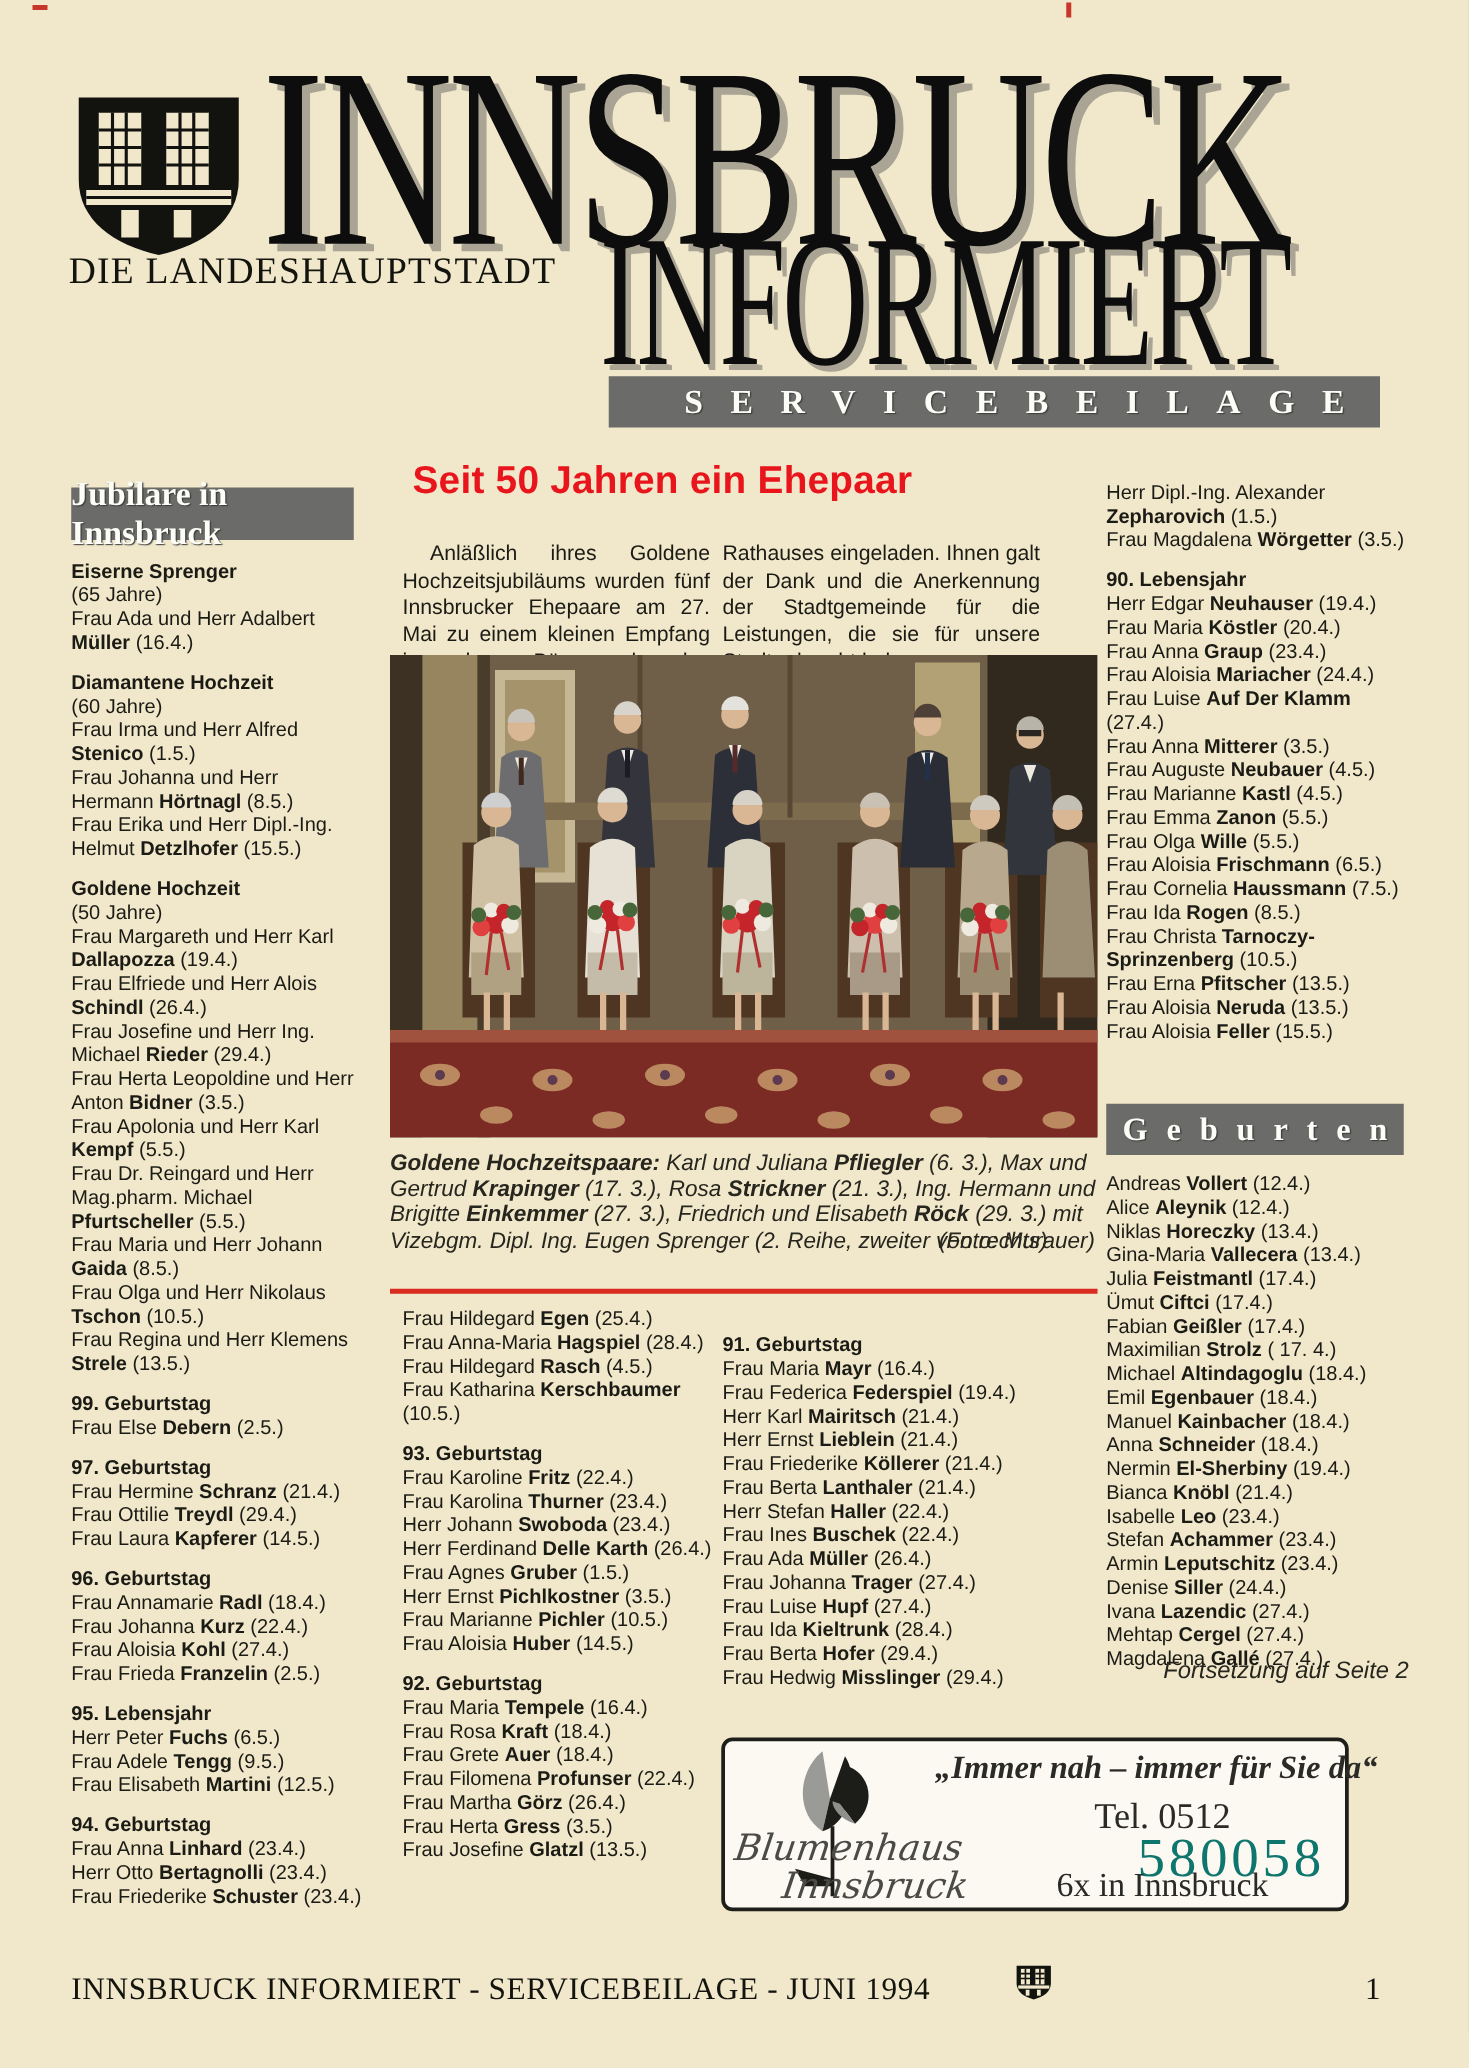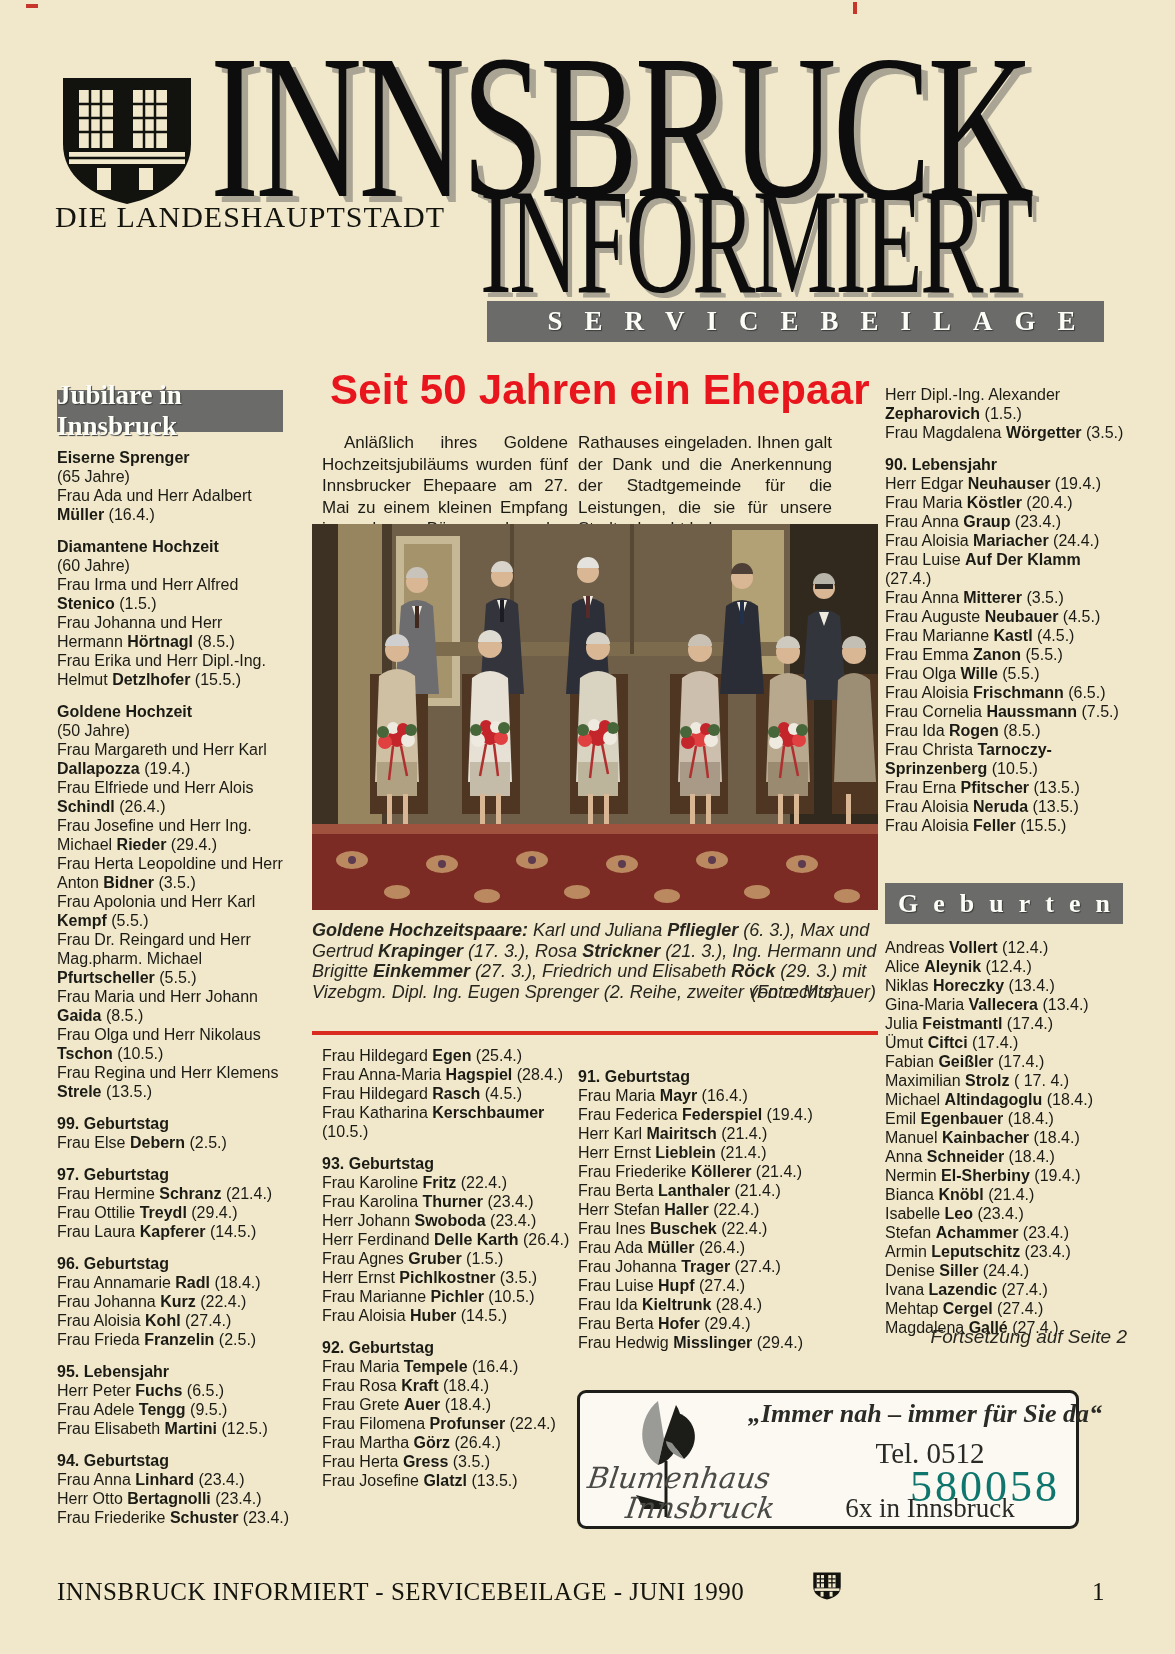--- a/index.html
+++ b/index.html
@@ -23,21 +23,21 @@
   
   .box-title{position:absolute;left:57px;top:390px;width:226px;height:42px;background:#6b6b69;
              display:flex;align-items:center;justify-content:center;font-family:"Liberation Serif",serif;
              font-size:27px;font-weight:bold;color:#fdfdf8;text-shadow:1px 1px 1px #3a3a3a;}
   .col{position:absolute;font-size:16px;line-height:19px;}
   #left-sections{left:57px;top:448px;width:234px;}
   .sec{margin-bottom:13px;}
   .sec-t{font-weight:bold;}
   .entry b{font-weight:bold;}
   
-  .headline{position:absolute;left:330px;top:366px;font-size:42px;font-weight:bold;color:#e8151c;
+  .headline{position:absolute;left:330px;top:366px;font-size:31px;font-weight:bold;color:#e8151c;
             letter-spacing:.2px;white-space:nowrap;}
   .intro{position:absolute;top:432px;font-size:17px;line-height:21.6px;text-align:justify;}
   .intro.c1{left:322px;width:246px;text-indent:22px;}
   .intro.c2{left:578px;width:254px;}
   .photo{position:absolute;left:312px;top:524px;width:566px;height:386px;}
   .caption{position:absolute;left:312px;top:920px;width:566px;font-size:18px;line-height:20.5px;
            font-style:italic;color:#26261f;}
   .caption b{font-weight:bold;}
   .credit{position:absolute;right:2px;bottom:0;font-style:italic;}
   .red-rule{position:absolute;left:312px;top:1031px;width:566px;height:4px;background:#d92b20;}
@@ -484,21 +484,21 @@
       <path d="M46,104 L16,96 L24,110 L46,110 Z" fill="#1c1c18"></path>
     </svg>
     <div class="ad-brand1">Blumenhaus</div>
     <div class="ad-brand2">Innsbruck</div>
     <div class="ad-quote">„Immer nah – immer für Sie da“</div>
     <div class="ad-tel">Tel. 0512</div>
     <div class="ad-number">580058</div>
     <div class="ad-sub">6x in Innsbruck</div>
   </div>
 
-  <div class="footer-line">INNSBRUCK INFORMIERT - SERVICEBEILAGE - JUNI 1990</div>
+  <div class="footer-line">INNSBRUCK INFORMIERT - SERVICEBEILAGE - JUNI 1994</div>
   <svg class="footer-shield" width="30" height="40" viewBox="0 0 140 134">
     <path d="M6,4 h128 v66 c0,32 -28,52 -64,60 c-36,-8 -64,-28 -64,-60 z" fill="#12120e"></path>
     <g fill="#f1e7ca">
       <rect x="22" y="16" width="34" height="58"></rect>
         <rect x="76" y="16" width="34" height="58"></rect>
       <rect x="12" y="78" width="116" height="12"></rect>
       <rect x="40" y="94" width="14" height="22"></rect>
         <rect x="82" y="94" width="14" height="22"></rect>
     </g>
     <g stroke="#12120e" stroke-width="6">

